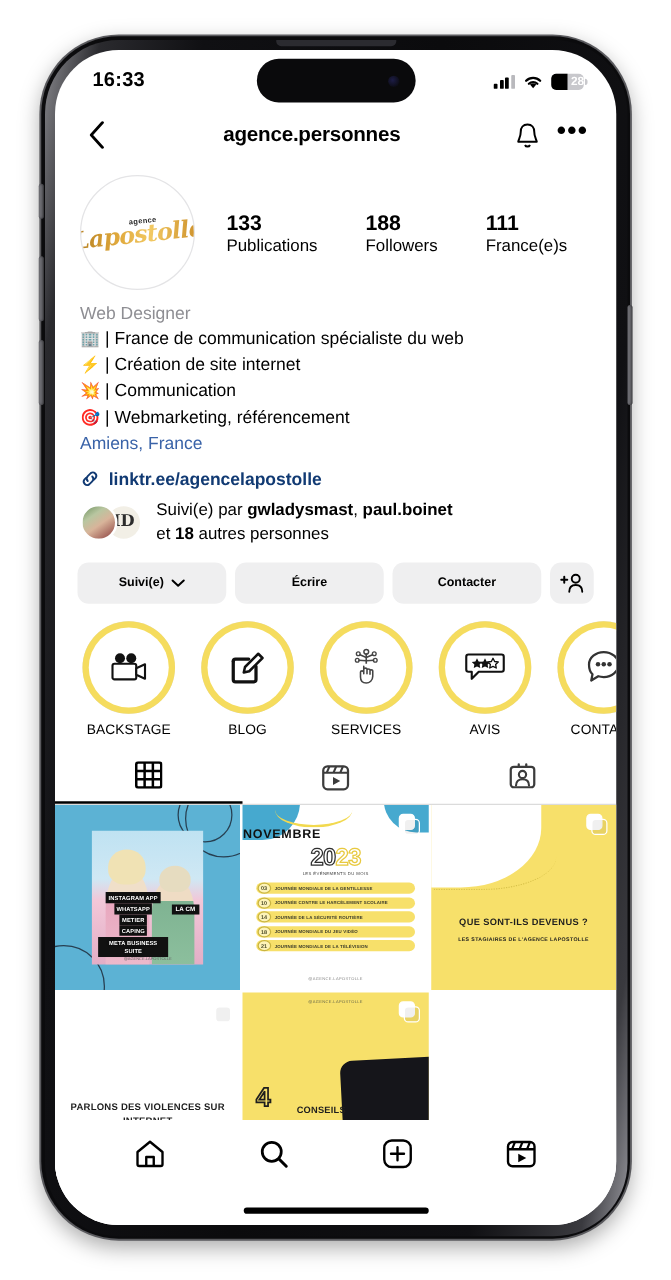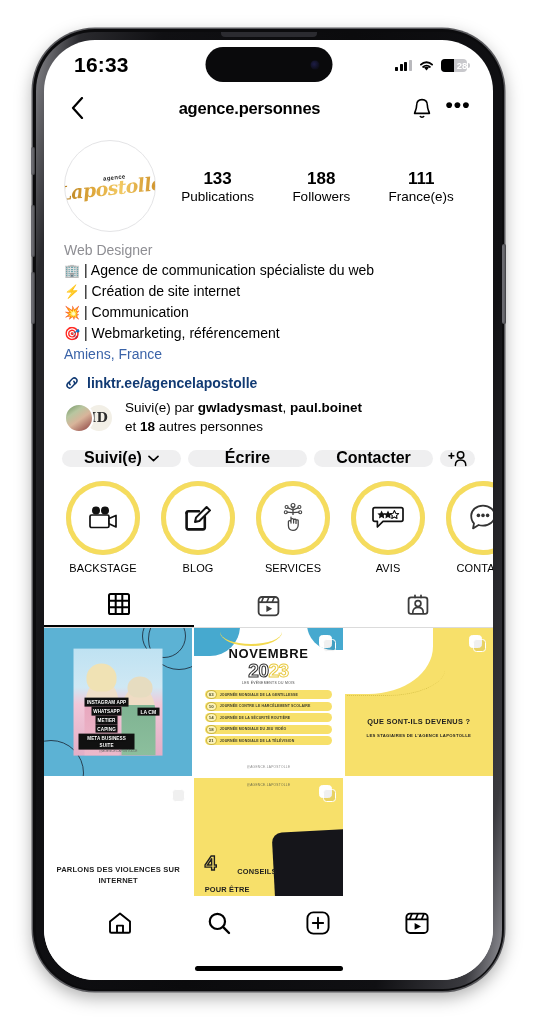--- a/index.html
+++ b/index.html
@@ -49,21 +49,21 @@
     overflow: hidden;
     z-index: 5;
   }
 
   
   #status-bar {
     position: relative; height: 46px;
     display: flex; align-items: center; justify-content: space-between;
     padding: 0 26px 0 30px;
   }
-  #status-time { font-size: 21px; font-weight: bold; letter-spacing: .2px; color: #000; padding-top:4px;}
+  #status-time { font-size: 16px; font-weight: bold; letter-spacing: .2px; color: #000; padding-top:4px;}
   #dynamic-island {
     position: absolute; left: 50%; transform: translateX(-50%);
     top: 7px; width: 127px; height: 35px;
     background: #0a0a0c; border-radius: 19px;
   }
   #island-cam {
     position: absolute; right: 13px; top: 50%; transform: translateY(-50%);
     width: 9px; height: 9px; border-radius: 50%;
     background: radial-gradient(circle at 40% 40%, #1d1d46 0%, #0d0d18 70%);
   }
@@ -102,21 +102,21 @@
   }
   #avatar-logo { text-align: center; line-height: 1; transform: rotate(-6deg); }
   #logo-sup { font-size: 6px; font-weight: bold; color: #2b2b2b; letter-spacing:.3px; display:block; margin-bottom:-2px; margin-left:10px;}
   #logo-main {
     font-family: "DejaVu Serif", serif; font-style: italic; font-weight: bold;
     font-size: 19px; letter-spacing: -.6px;
     background: linear-gradient(95deg, #b07a1e 0%, #e0a93c 35%, #f2c963 60%, #c98a24 100%);
     -webkit-background-clip: text; background-clip: text; color: transparent;
   }
   #stats { flex: 1; display: flex; justify-content: space-around; padding-left: 6px; }
-  .stat { text-align: center; }
+  .stat { }
   .stat-num { font-size: 17px; font-weight: bold; color:#000; line-height:1.25; }
   .stat-lbl { font-size: 13.5px; color:#000; }
 
   
   #bio { padding: 4px 20px 0 20px; }
   #bio-name { font-size: 14px; font-weight: bold; color:#000; line-height: 1.45; }
   #bio-cat { font-size: 14px; color:#8e8e93; line-height: 1.45; }
   .bio-line { font-size: 14px; color:#000; line-height: 1.5; white-space: nowrap; }
   .bio-emoji { font-size: 13px; }
   #bio-loc { font-size: 14px; color:#3a63a8; line-height: 1.5; }
@@ -131,23 +131,23 @@
   .fb-av { position: absolute; top: 0; width: 30px; height: 30px; border-radius: 50%;
            border: 2px solid #fff; overflow: hidden; }
   .fb-av:nth-child(1){ left: 0; z-index: 2; }
   .fb-av:nth-child(2){ left: 20px; z-index: 1; }
   #fb-text { font-size: 13.5px; color:#000; line-height: 1.35; }
   #fb-text b { font-weight: bold; }
 
   
   #actions { display: flex; align-items: center; gap: 7px; padding: 14px 18px 0 18px; }
   .act-btn {
-    flex: 1; height: 17px; background: #efeff0; border-radius: 9px;
+    flex: 1; height: 33px; background: #efeff0; border-radius: 9px;
     display: flex; align-items: center; justify-content: center; gap: 6px;
-    font-size: 16px; font-weight: bold; color: #000;
+    font-size: 10px; font-weight: bold; color: #000;
   }
   #act-addperson { flex: 0 0 35px; width: 35px; }
 
   
   #highlights { display: flex; gap: 21px; padding: 14px 0 4px 22px; overflow: hidden; }
   .hl { width: 74px; flex-shrink: 0; text-align: center; }
   .hl-ring {
     width: 74px; height: 74px; border-radius: 50%;
     border: 1px solid #dededf;
     display: flex; align-items: center; justify-content: center;
@@ -225,22 +225,22 @@
   #p2 .wm { position:absolute; left:0; right:0; bottom:16%; text-align:center; font-size:3.6px; color:#8a8a8a; letter-spacing:.4px;}
 
   
   #p3 { background:#fff; }
   #p3 .corner { position:absolute; left:-6px; top:-6px; width:52px; height:34px;
                 background:#46a9cf; border-radius:0 0 30px 0; }
   #p3 .corner2 { position:absolute; right:-10px; top:-8px; width:46px; height:30px;
                 background:#46a9cf; border-radius:0 0 0 26px; }
   #p3 .swoosh { position:absolute; left:26px; top:4px; width:62px; height:14px;
                 border-bottom:2.5px solid #f2d94f; border-radius:0 0 50% 50%/0 0 100% 100%; }
-  #p3 .mon { position:absolute; left:0; right:0; top:12%; text-align:center;
-             font-size:13px; font-weight:bold; color:#111; letter-spacing:.6px; }
+  #p3 .mon { position:absolute; left:0; right:0; top:12%; text-align:left;
+             font-size:10px; font-weight:bold; color:#111; letter-spacing:.6px; }
   #p3 .yr { position:absolute; left:0; right:0; top:22%; text-align:center;
             font-size:19px; font-weight:bold; letter-spacing:-.5px;
             color:transparent; -webkit-text-stroke:1px #2e2e2e; }
   #p3 .yr em { font-style:normal; -webkit-text-stroke:1px #e8c93f; }
   #p3 .sub { position:absolute; left:0; right:0; top:36%; text-align:center; font-size:3.4px; color:#444; letter-spacing:.3px;}
   #p3 .pills { position:absolute; left:7%; right:7%; top:42%; display:flex; flex-direction:column; gap:2.6px; }
   #p3 .pill { position:relative; height:9px; background:#f7e06a; border-radius:5px; display:flex; align-items:center; }
   #p3 .pill .dnum { width:11px; height:9px; border-radius:50%; border:.8px solid #c9b43f;
                     font-size:4.4px; font-weight:bold; color:#4a4a2a; display:flex;align-items:center;justify-content:center;
                     background:#fdf3b8; flex-shrink:0; margin-left:1px;}
@@ -359,21 +359,21 @@
             <div class="stat-lbl">France(e)s</div>
           </div>
         </div>
       </div>
 
       <div id="bio">
         <div id="bio-cat">Web Designer</div>
 
         <div class="bio-line">
           <span class="bio-emoji">🏢</span>
-          <span>| Agence de communication spécialiste du web</span>
+          <span>| France de communication spécialiste du web</span>
         </div>
         <div class="bio-line">
           <span class="bio-emoji">⚡</span>
           <span>| Création de site internet</span>
         </div>
         <div class="bio-line">
           <span class="bio-emoji">💥</span>
           <span>| Communication</span>
         </div>
         <div class="bio-line">

